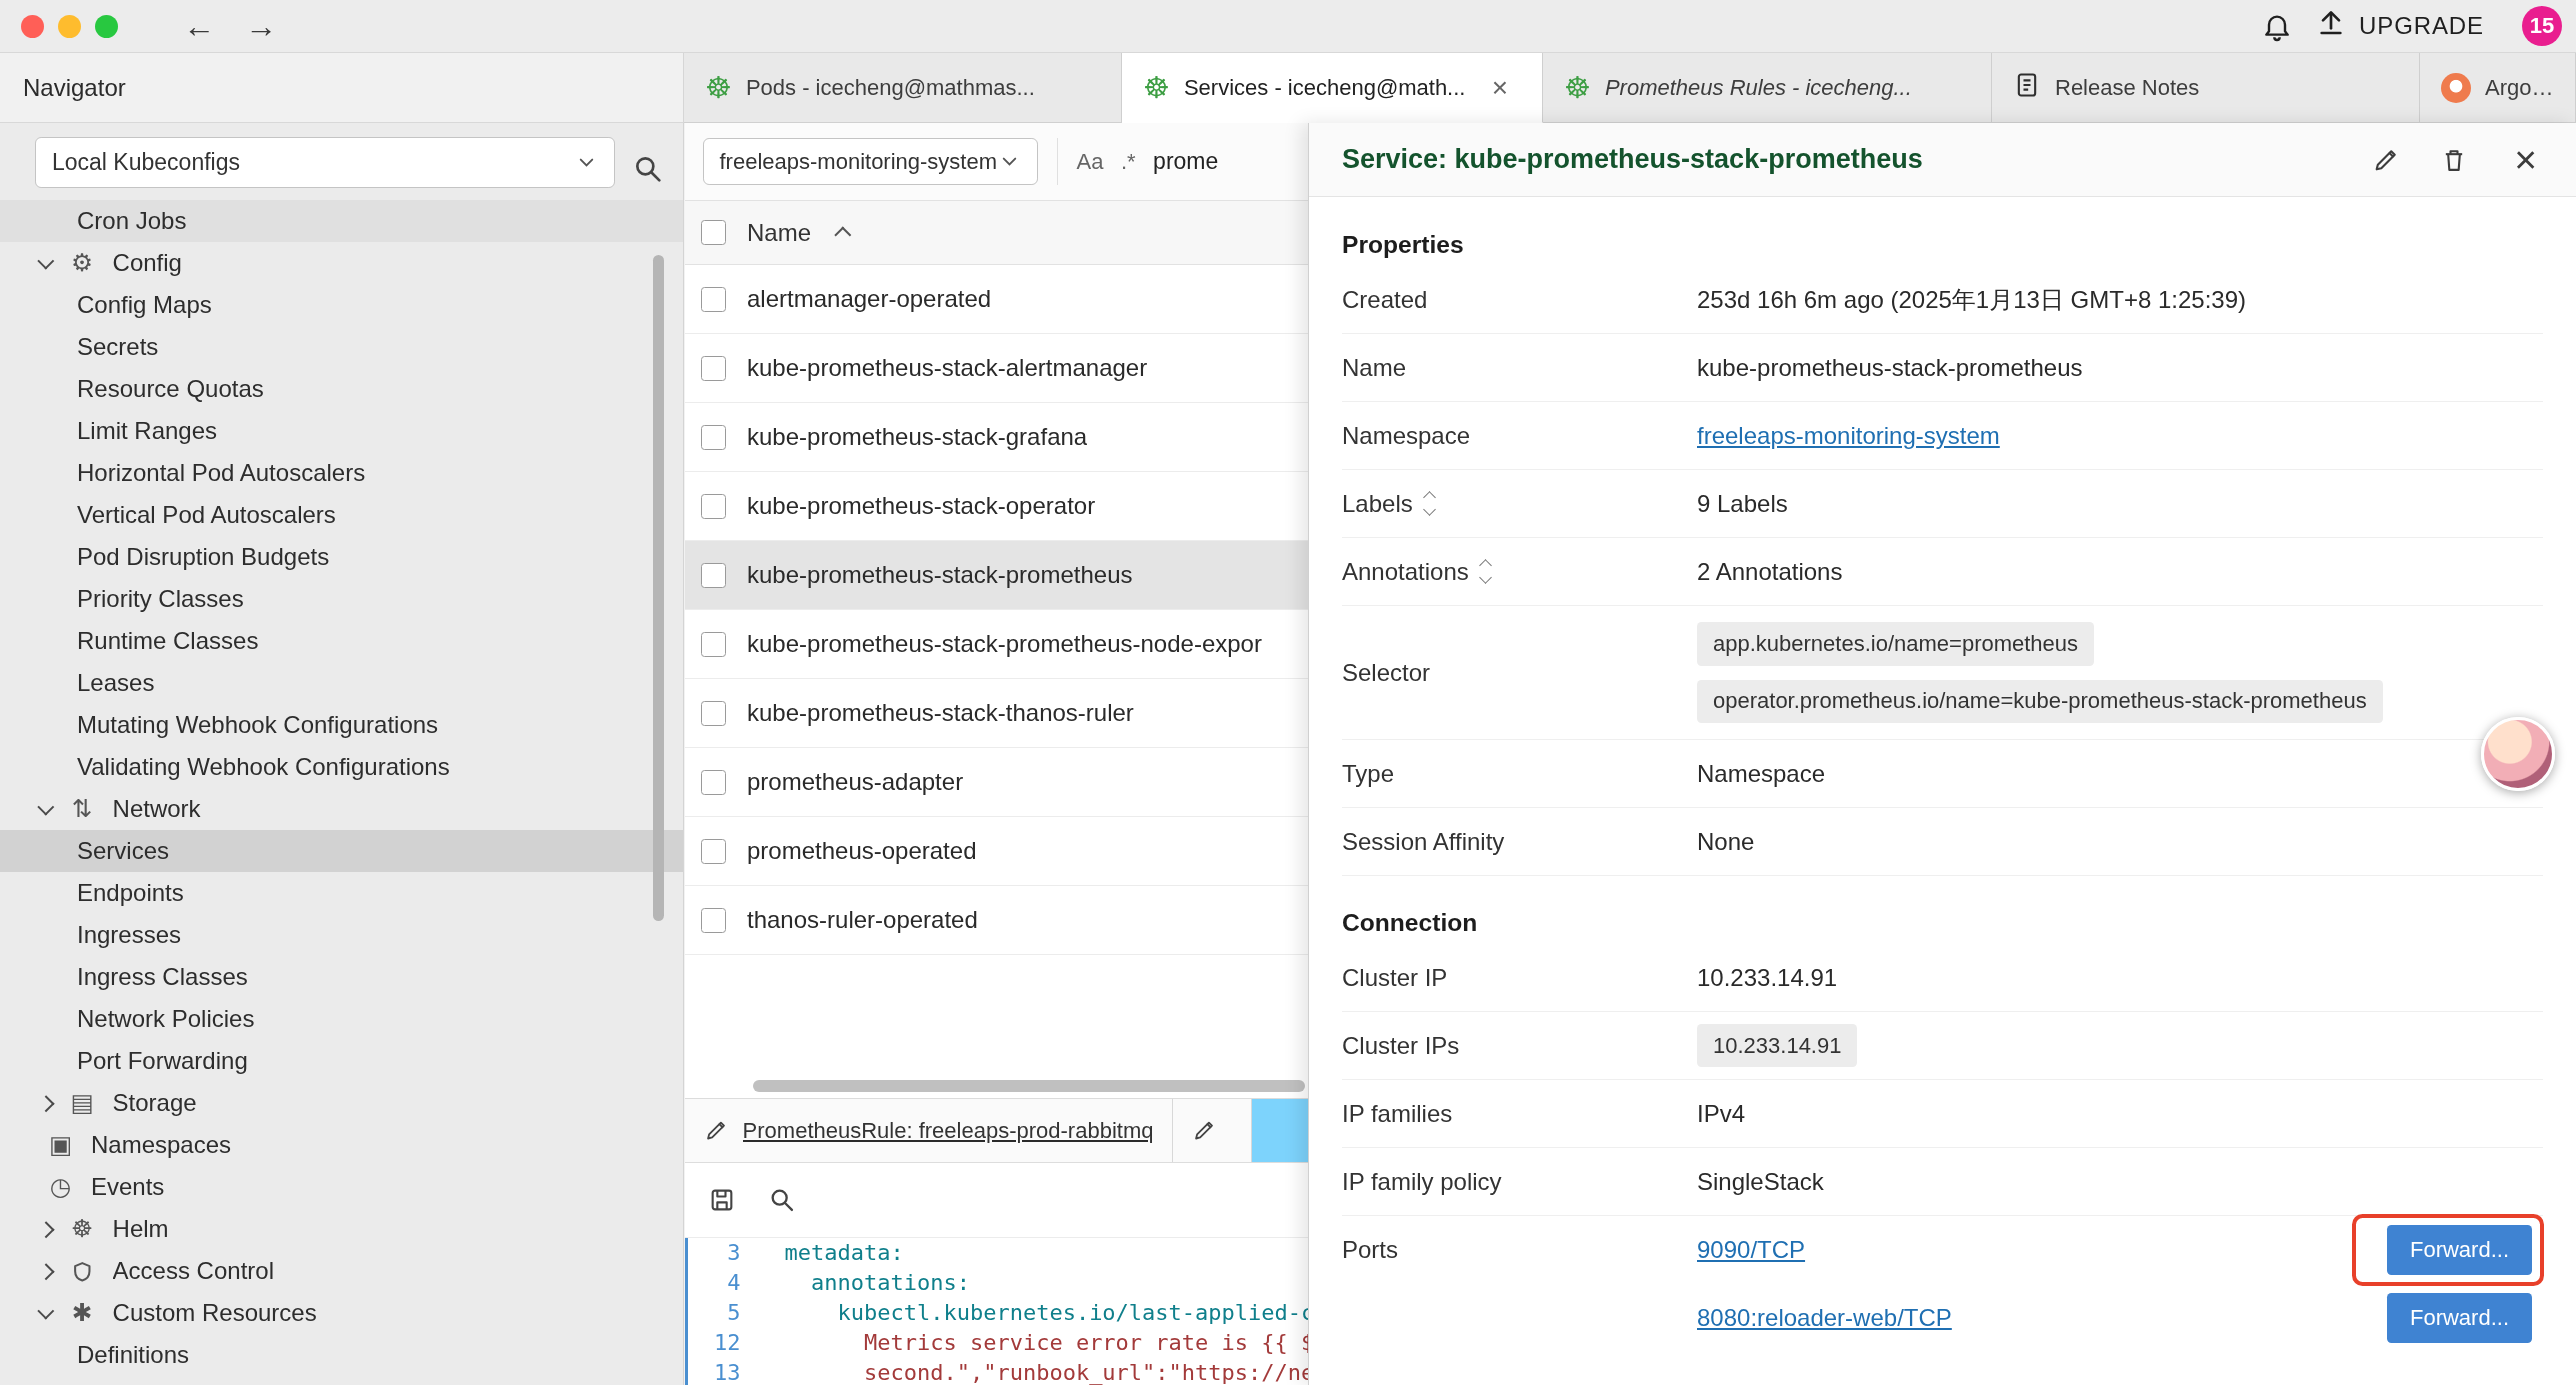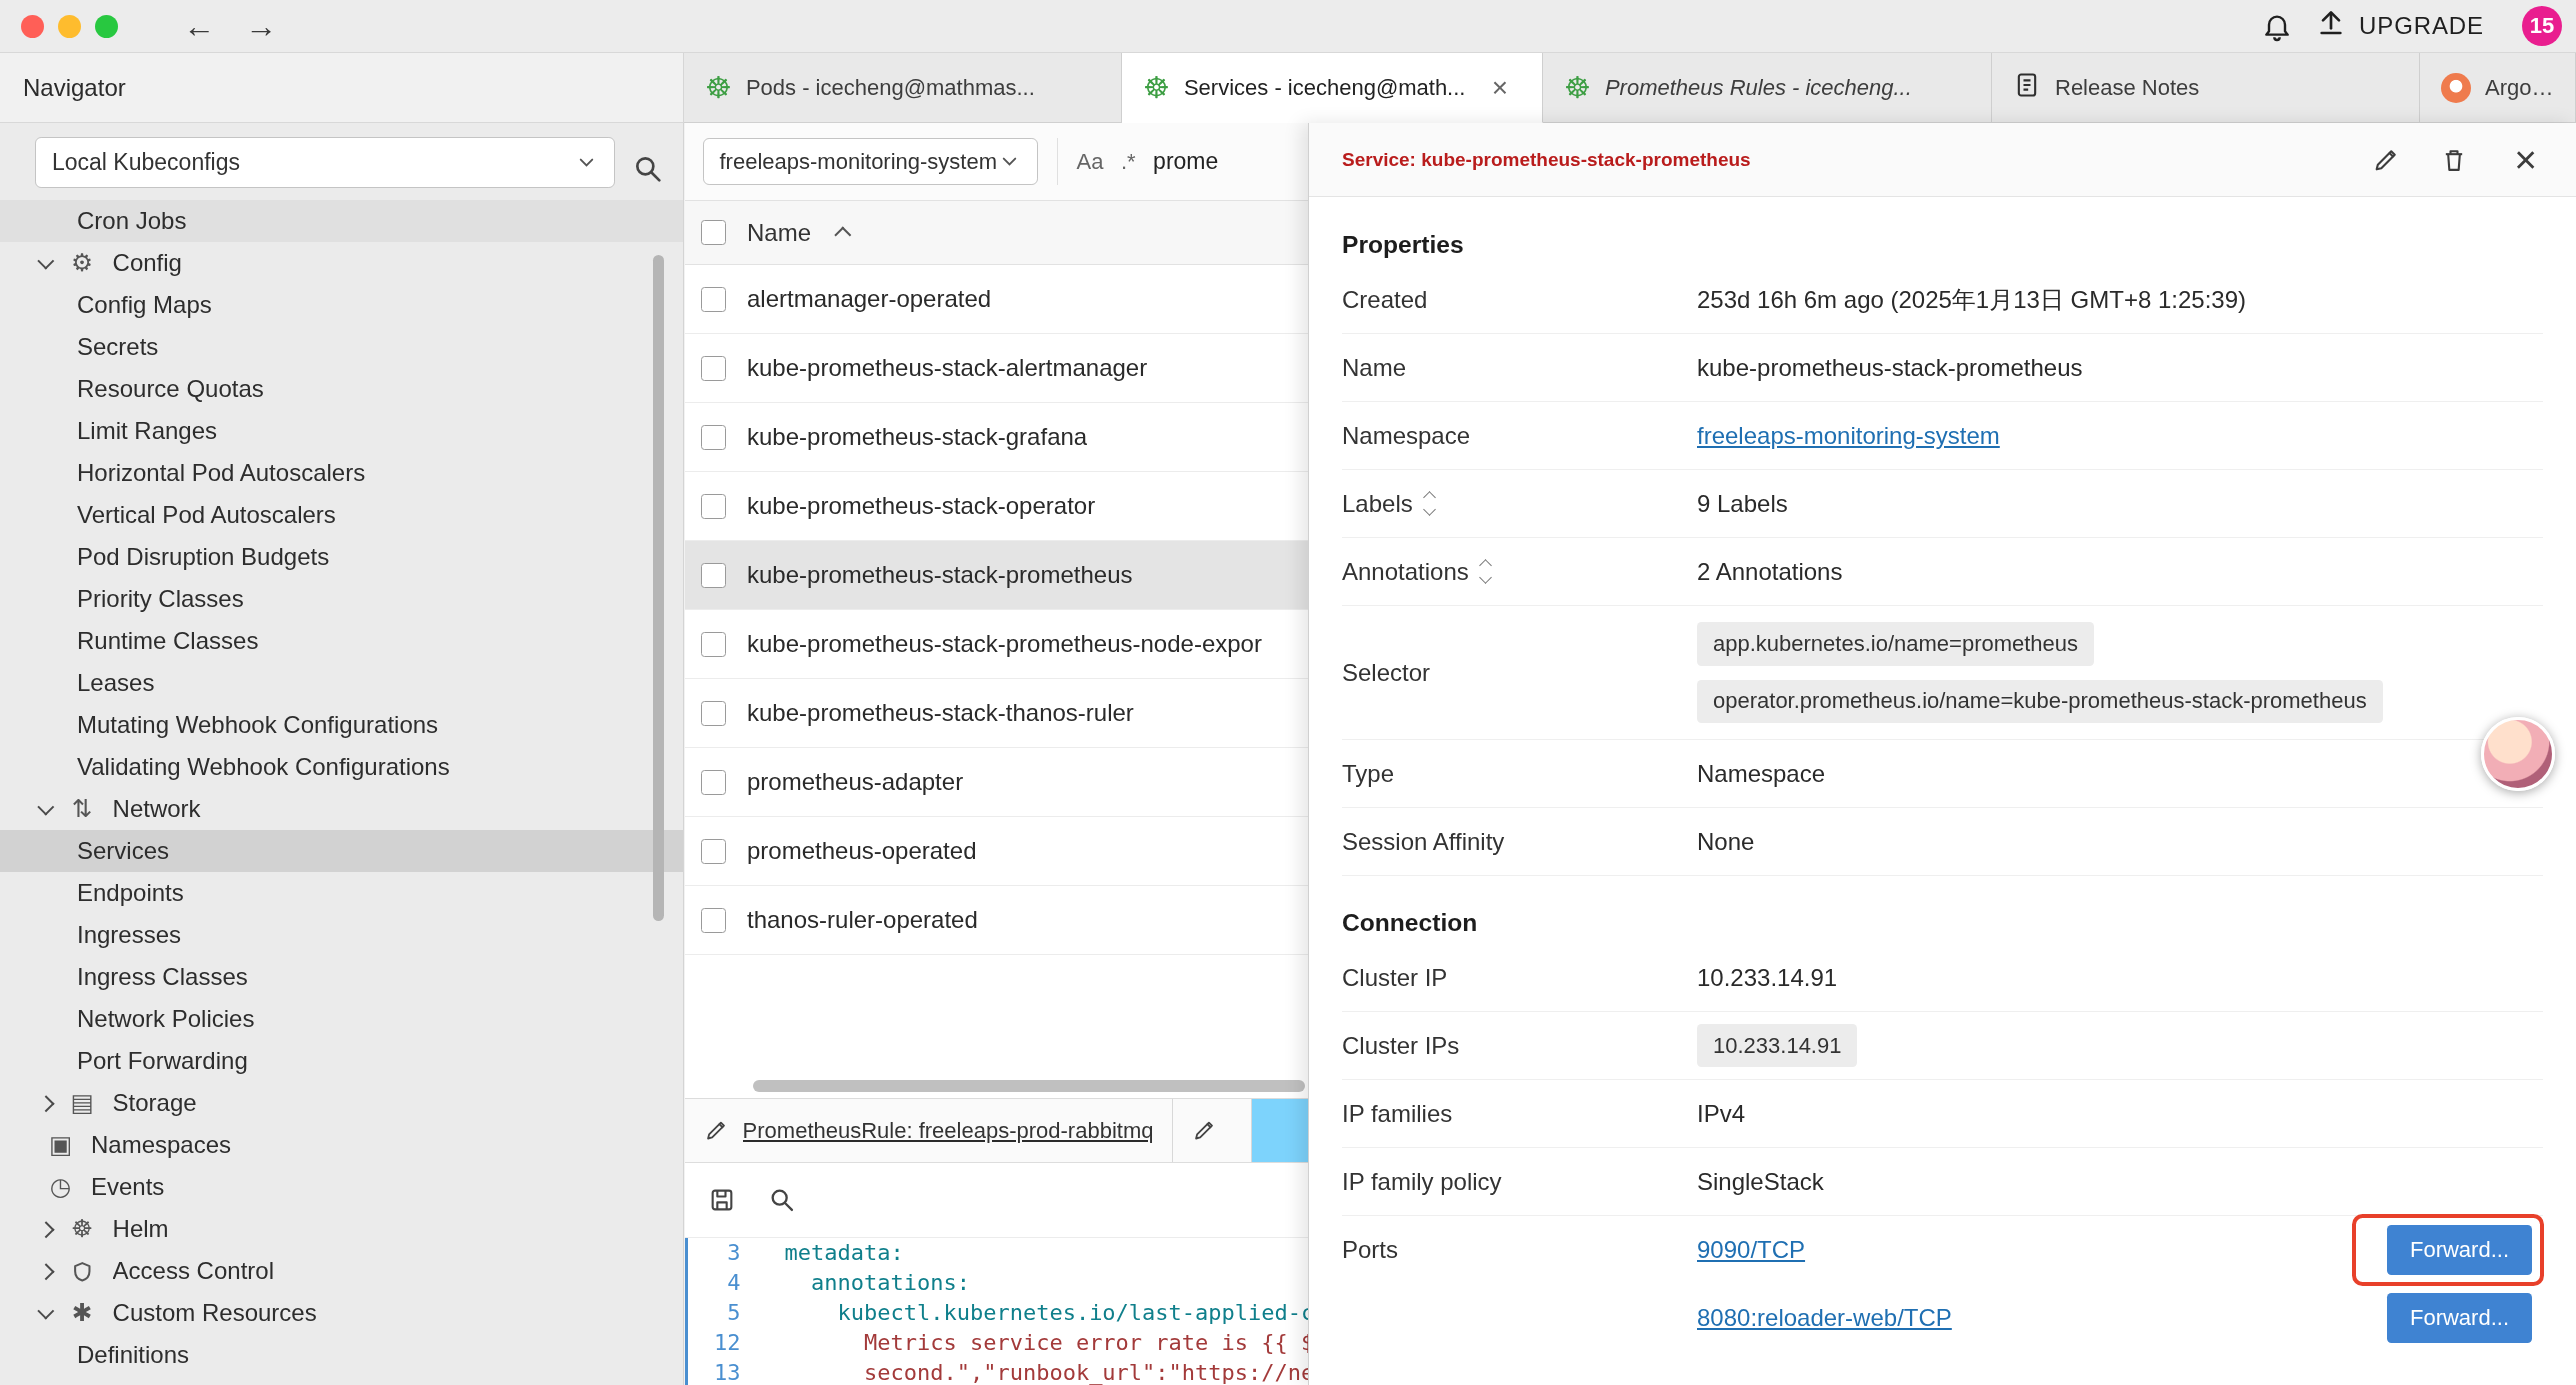--- a/index.html
+++ b/index.html
@@ -106,21 +106,21 @@
   .gut{width:70px;flex:none;text-align:right;padding-right:17.5px;color:#4a8fd0;box-sizing:border-box;}
   .code{white-space:pre;overflow:hidden;}
   .code.key{color:#0f7f8b;}
   .code.str{color:#a33a3a;}
 
   
   .drawer{position:absolute;top:123px;left:1308px;right:0;bottom:0;background:#fff;
     border-left:0.9px solid #d0d0d0;box-shadow:-7px 0 17.5px rgba(0,0,0,.10);}
   .dhead{height:74px;display:flex;align-items:center;gap:40px;padding:0 33px;
     border-bottom:0.9px solid #e4e4e4;background:#fafafa;box-sizing:border-box;}
-  .dtitle{font-size:19px;font-weight:700;color:#b91c1c;flex:1;white-space:nowrap;overflow:hidden;}
+  .dtitle{font-size:27px;font-weight:700;color:#14532d;flex:1;white-space:nowrap;overflow:hidden;}
   .dhead .icbtn{color:#3c3c3c;}
   .dhead svg{width:28px;height:28px;}
   .dhead .close{font-size:39px;color:#3c3c3c;line-height:1;background:none;border:none;cursor:pointer;}
   .dbody{position:absolute;top:75px;bottom:0;left:0;right:0;padding:0 33px;overflow:hidden;}
   .sectitle{font-size:24.6px;font-weight:700;color:#1d1d1d;margin:33px 0 7px;}
   .drow{display:flex;align-items:center;min-height:67px;border-bottom:0.9px solid #efefef;
     font-size:24px;color:#2a2a2a;}
   .dlabel{width:355px;flex:none;color:#333;display:flex;align-items:center;gap:12.3px;}
   .dvalue{flex:1;display:flex;align-items:center;gap:14px;min-width:0;}
   .dvalue.col{flex-direction:column;align-items:flex-start;gap:14px;padding:16px 0;}

